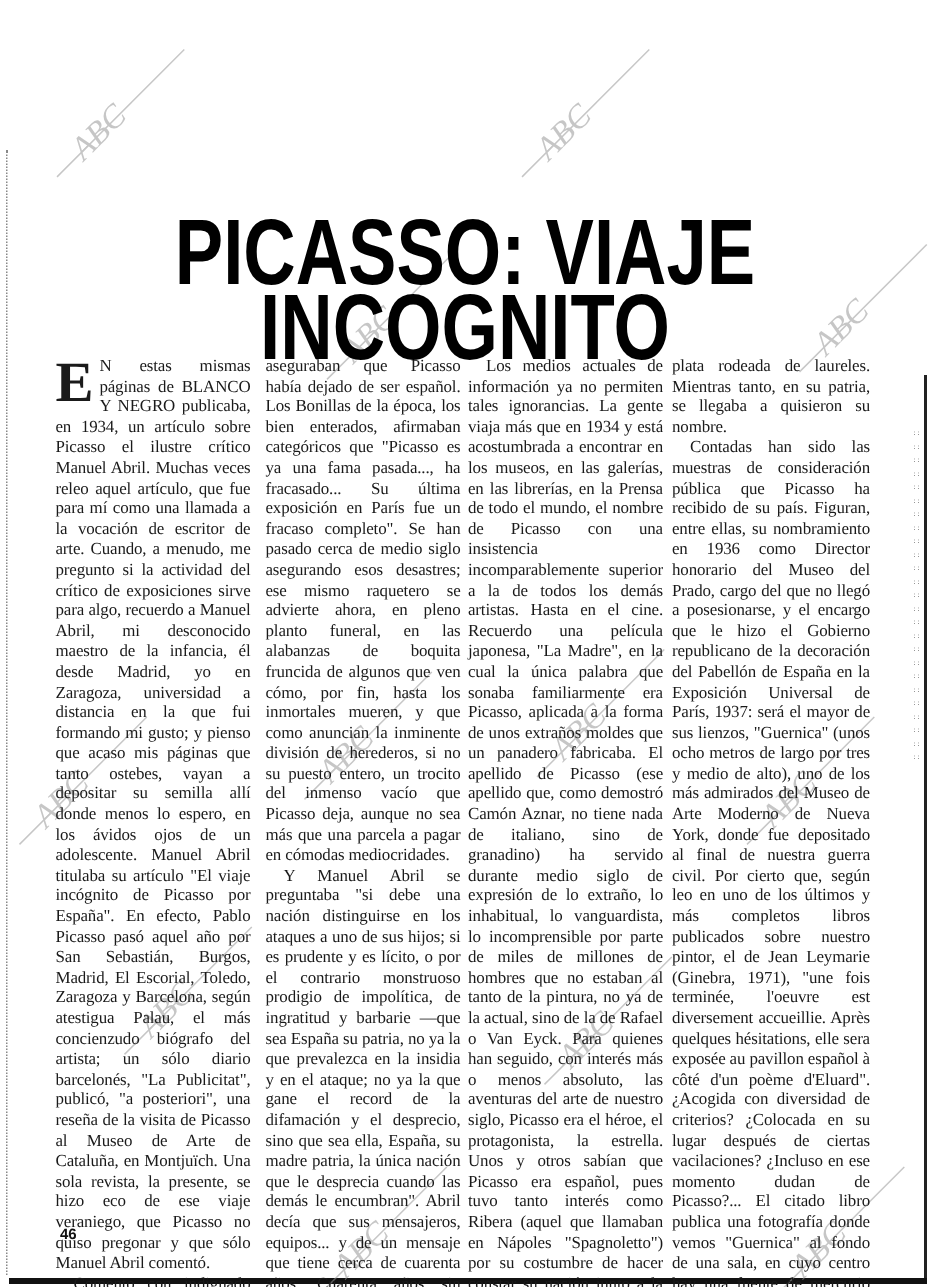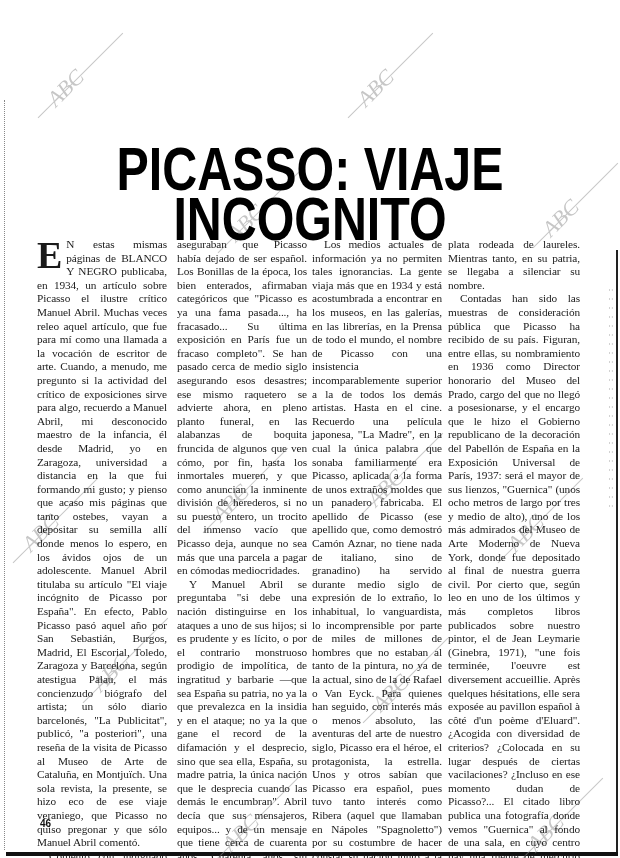--- a/index.html
+++ b/index.html
@@ -57,18 +57,18 @@
   <div class="col c2">
     <p class="first">aseguraban que Picasso había dejado de ser español. Los Bonillas de la época, los bien enterados, afirmaban categóricos que "Picasso es ya una fama pasada..., ha fracasado... Su última exposición en París fue un fracaso completo". Se han pasado cerca de medio siglo asegurando esos desastres; ese mismo raquetero se advierte ahora, en pleno planto funeral, en las alabanzas de boquita fruncida de algunos que ven cómo, por fin, hasta los inmortales mueren, y que como anuncian la inminente división de herederos, si no su puesto entero, un trocito del inmenso vacío que Picasso deja, aunque no sea más que una parcela a pagar en cómodas mediocridades.</p>
     <p>Y Manuel Abril se preguntaba "si debe una nación distinguirse en los ataques a uno de sus hijos; si es prudente y es lícito, o por el contrario monstruoso prodigio de impolítica, de ingratitud y barbarie —que sea España su patria, no ya la que prevalezca en la insidia y en el ataque; no ya la que gane el record de la difamación y el desprecio, sino que sea ella, España, su madre patria, la única nación que le desprecia cuando las demás le encumbran". Abril decía que sus mensajeros, equipos... y de un mensaje que tiene cerca de cuarenta años. Cuarenta años sin remediar la injusticia que las duras palabras de ese crítico denunciaban, comparándola con los clamorosos triunfos de Picasso en Copenhague, en Zurich, con su presencia en los mejores museos del</p>
   </div>
 
   <div class="col c3">
     <p>Los medios actuales de información ya no permiten tales ignorancias. La gente viaja más que en 1934 y está acostumbrada a encontrar en los museos, en las galerías, en las librerías, en la Prensa de todo el mundo, el nombre de Picasso con una insistencia incomparablemente superior a la de todos los demás artistas. Hasta en el cine. Recuerdo una película japonesa, "La Madre", en la cual la única palabra que sonaba familiarmente era Picasso, aplicada a la forma de unos extraños moldes que un panadero fabricaba. El apellido de Picasso (ese apellido que, como demostró Camón Aznar, no tiene nada de italiano, sino de granadino) ha servido durante medio siglo de expresión de lo extraño, lo inhabitual, lo vanguardista, lo incomprensible por parte de miles de millones de hombres que no estaban al tanto de la pintura, no ya de la actual, sino de la de Rafael o Van Eyck. Para quienes han seguido, con interés más o menos absoluto, las aventuras del arte de nuestro siglo, Picasso era el héroe, el protagonista, la estrella. Unos y otros sabían que Picasso era español, pues tuvo tanto interés como Ribera (aquel que llamaban en Nápoles "Spagnoletto") por su costumbre de hacer constar su nación junto a la firma: en que todos lo supieran, en particular aquellos que pretendían que cambiara de nacionalidad y adquiriese, de una vez, la de su país de habitación y de refugio, que le brindaban en bandeja de</p>
   </div>
 
   <div class="col c4">
-    <p class="first">plata rodeada de laureles. Mientras tanto, en su patria, se llegaba a silenciar su nombre.</p>
+    <p class="first">plata rodeada de laureles. Mientras tanto, en su patria, se llegaba a quisieron su nombre.</p>
     <p>Contadas han sido las muestras de consideración pública que Picasso ha recibido de su país. Figuran, entre ellas, su nombramiento en 1936 como Director honorario del Museo del Prado, cargo del que no llegó a posesionarse, y el encargo que le hizo el Gobierno republicano de la decoración del Pabellón de España en la Exposición Universal de París, 1937: será el mayor de sus lienzos, "Guernica" (unos ocho metros de largo por tres y medio de alto), uno de los más admirados del Museo de Arte Moderno de Nueva York, donde fue depositado al final de nuestra guerra civil. Por cierto que, según leo en uno de los últimos y más completos libros publicados sobre nuestro pintor, el de Jean Leymarie (Ginebra, 1971), "une fois terminée, l'oeuvre est diversement accueillie. Après quelques hésitations, elle sera exposée au pavillon español à côté d'un poème d'Eluard". ¿Acogida con diversidad de criterios? ¿Colocada en su lugar después de ciertas vacilaciones? ¿Incluso en ese momento dudan de Picasso?... El citado libro publica una fotografía donde vemos "Guernica" al fondo de una sala, en cuyo centro hay una fuente de mercurio con minúscula; se trata del producto de las minas de Almadén, no del dios romano del comercio!, obra del célebre escultor norteamericano Sandy Calder, quien cuenta en su reciente autobiografía (París,</p>
   </div>
 
   <div class="page-num">46</div>
 </div>
 
 </body></html>

